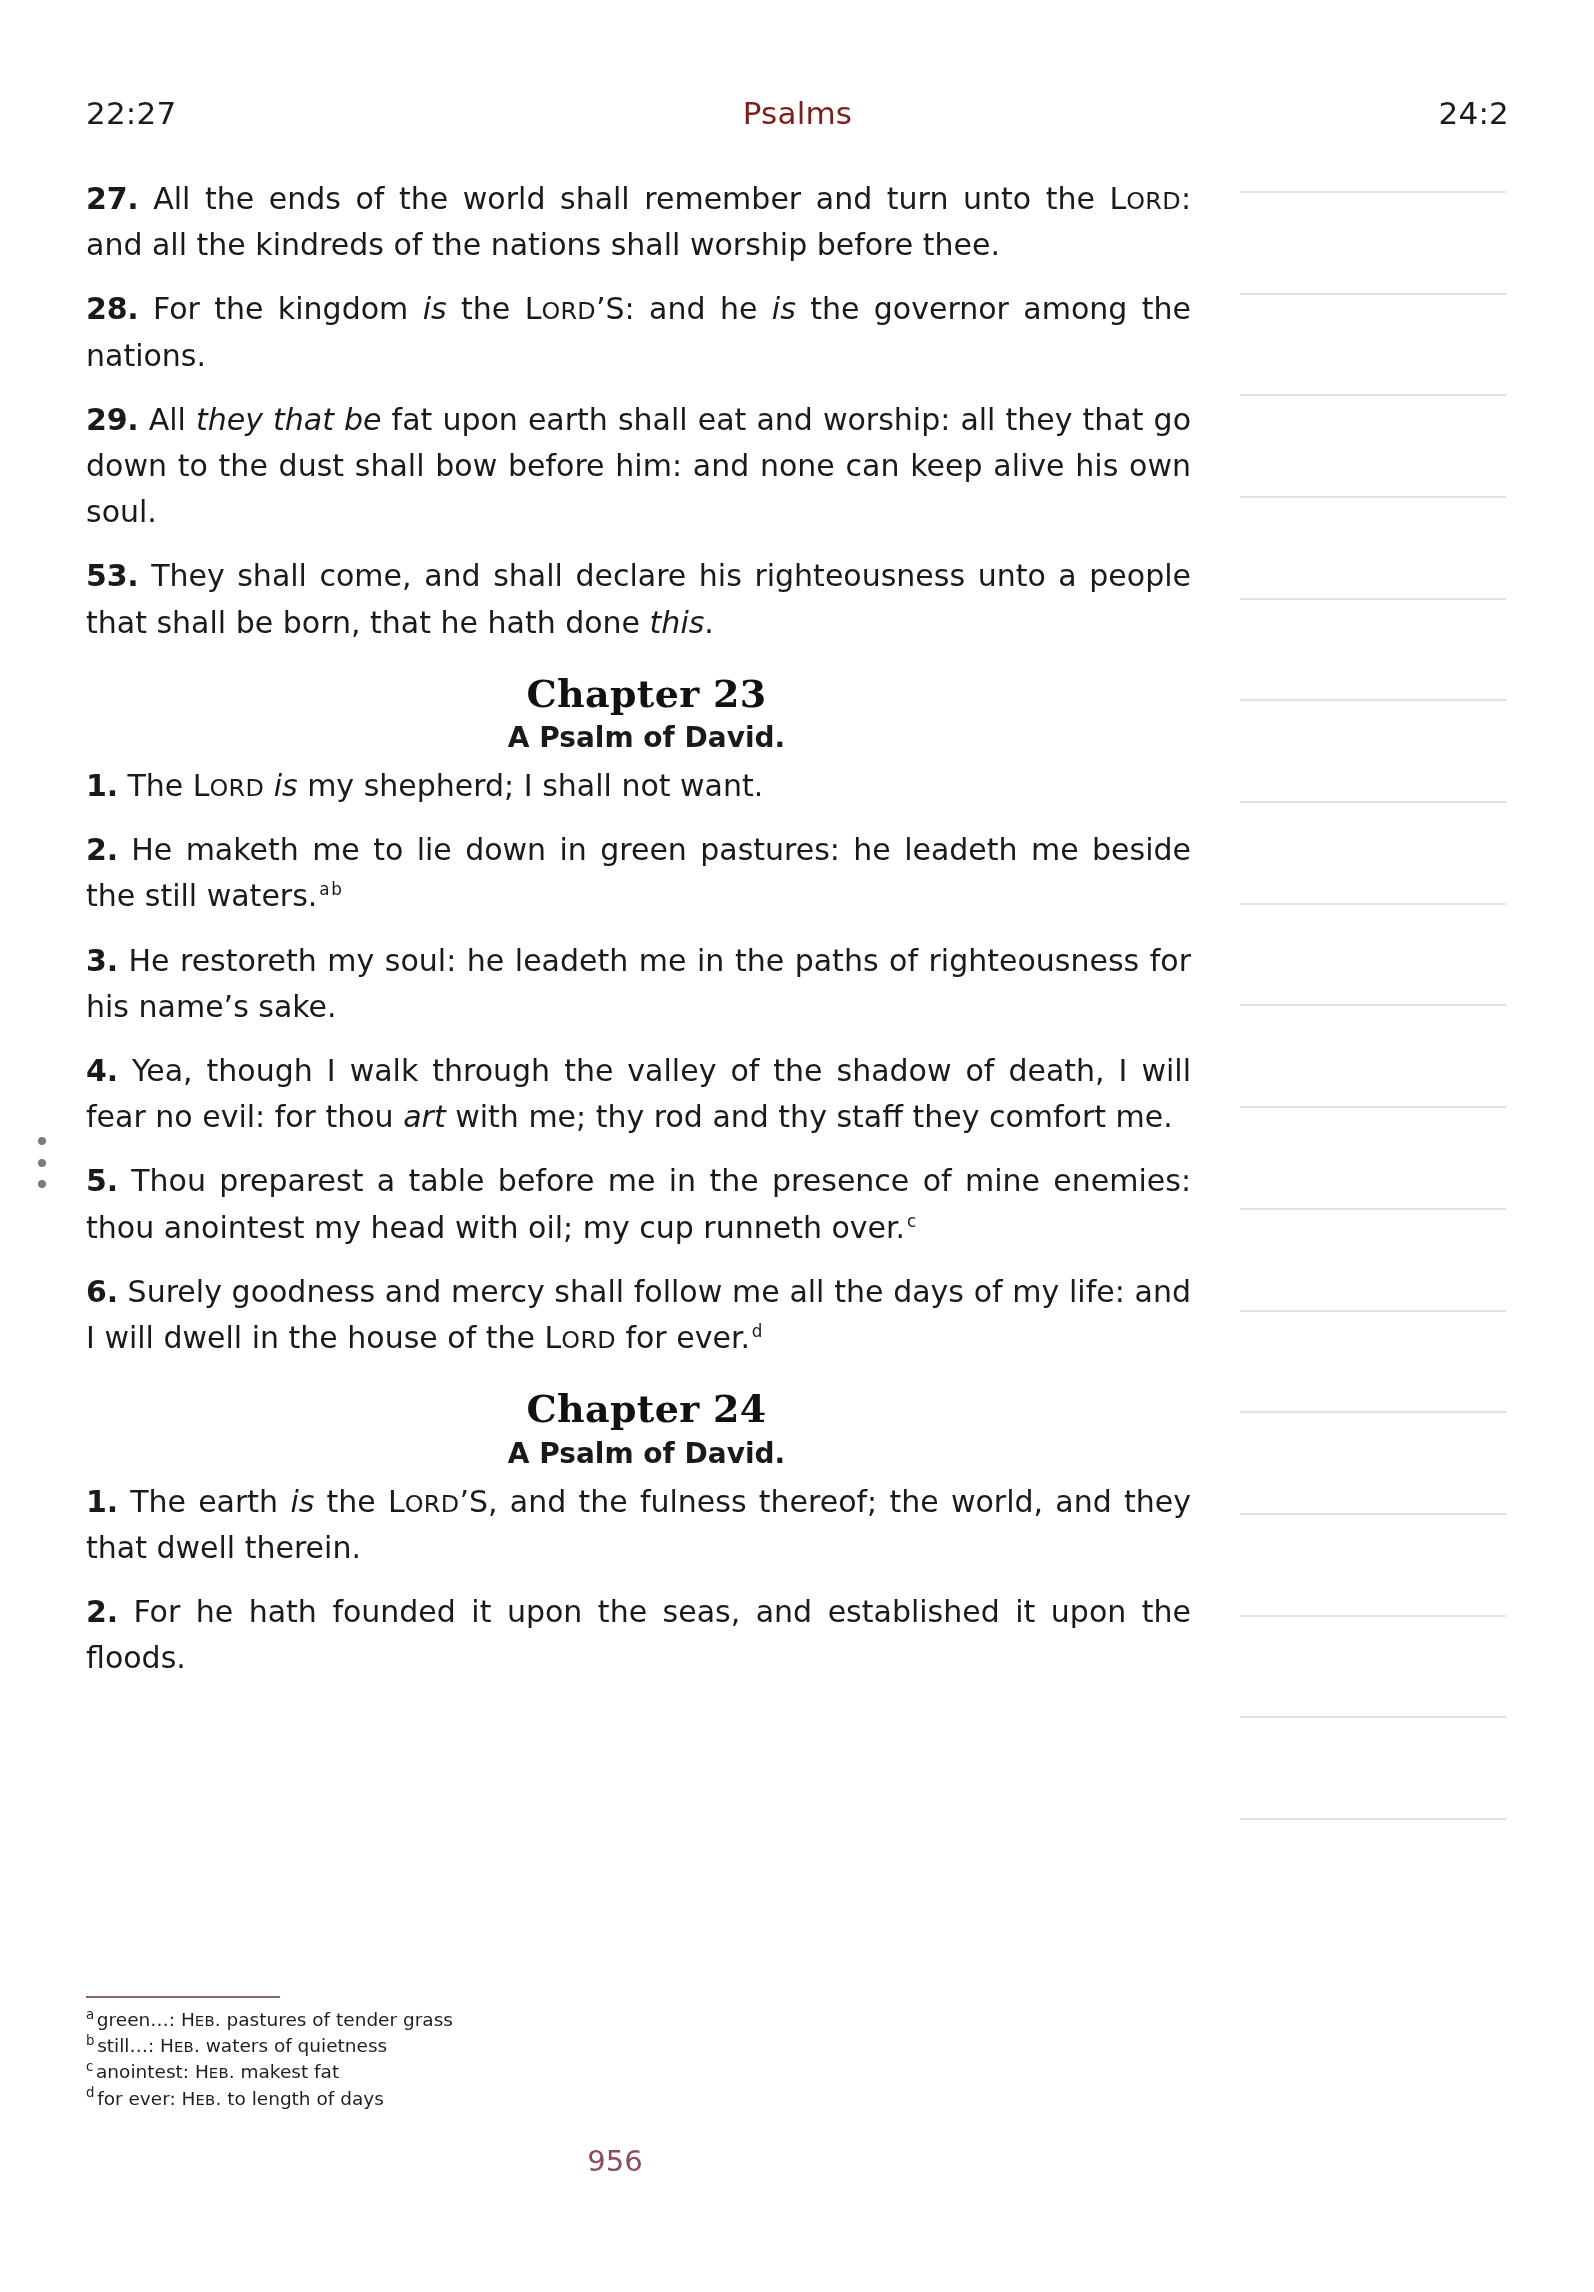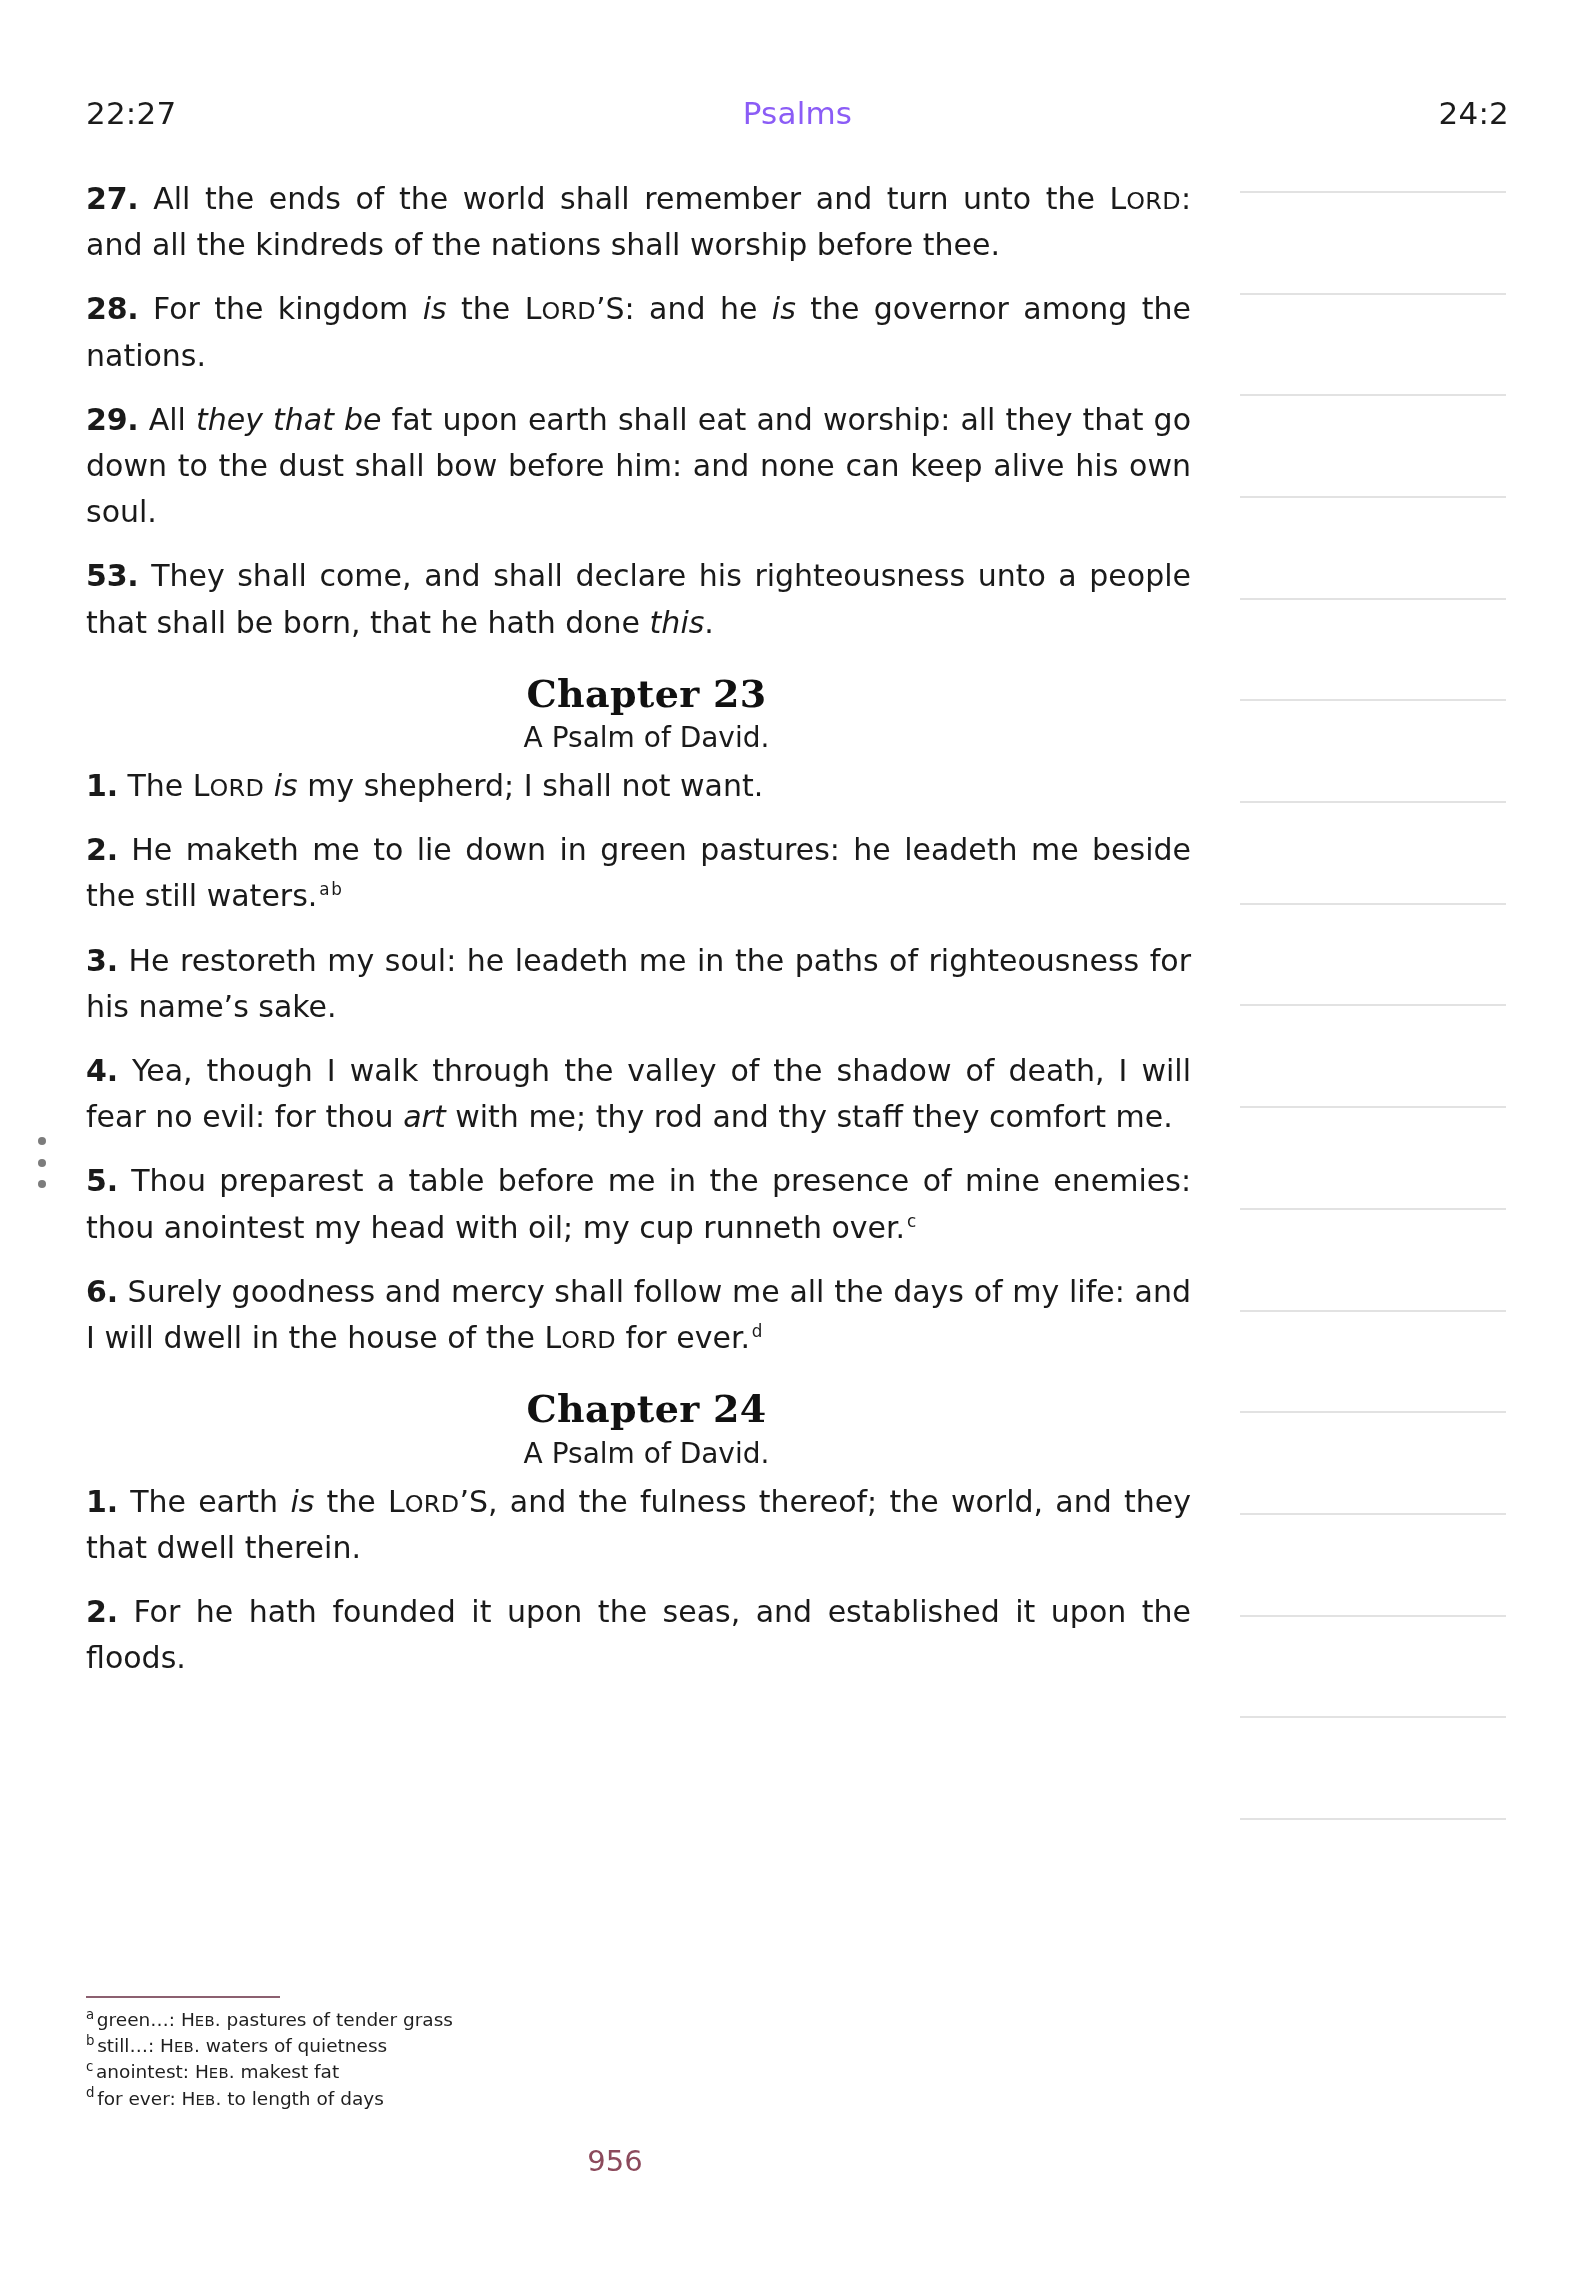--- a/index.html
+++ b/index.html
@@ -34,21 +34,21 @@
     align-items: baseline;
     justify-content: space-between;
     font-size: 31px;
     letter-spacing: 0.2px;
   }
   .rh-ref {
     color: #1b1b1b;
     font-weight: 400;
   }
   .rh-book {
-    color: #8b5cf6;
+    color: #7f1d1d;
     font-weight: 400;
     position: absolute;
     left: 0;
     right: 0;
     text-align: center;
   }
   .rh-right {
     margin-left: auto;
   }
 
@@ -101,21 +101,21 @@
     text-align: center;
     font-family: "DejaVu Serif", "Liberation Serif", serif;
     font-weight: 700;
     font-size: 38px;
     color: #111111;
     margin: 25px 0 5.4px 0;
     letter-spacing: 0.3px;
   }
   .psalm-sub {
     text-align: center;
-    font-weight: 400;
+    font-weight: 700;
     font-size: 28px;
     color: #1a1a1a;
     margin: 0 0 9px 0;
   }
 
   
   .verse.tight { margin-top: 0; }
 
   
   .footnotes {

